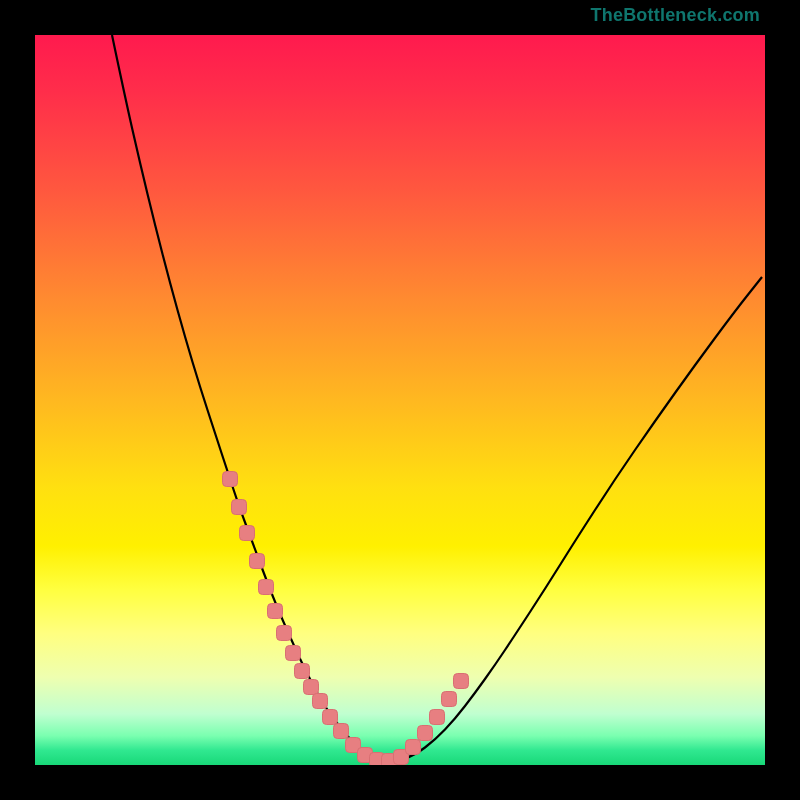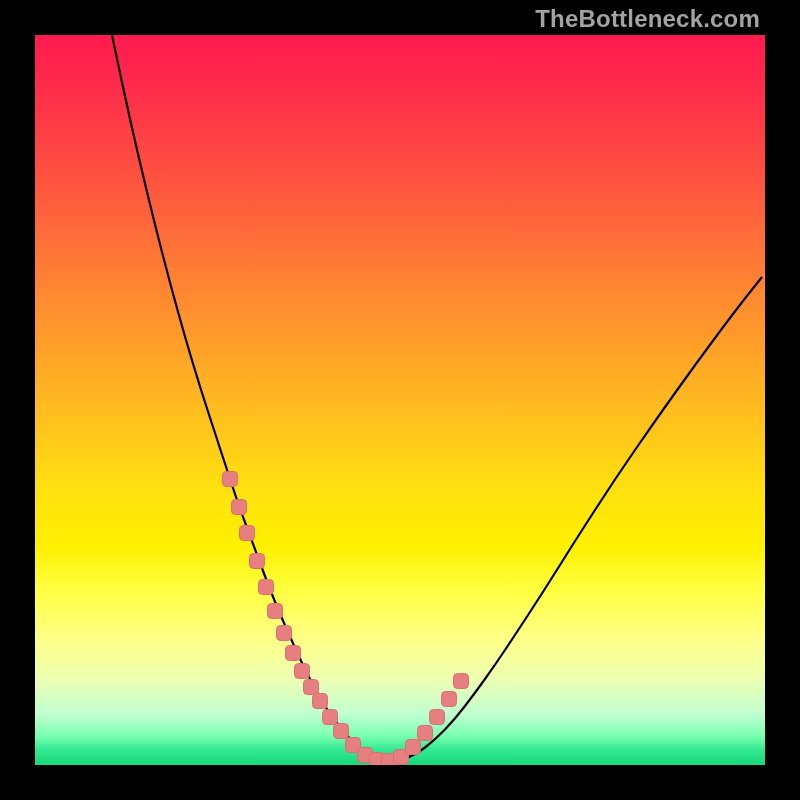--- a/index.html
+++ b/index.html
@@ -31,23 +31,23 @@
       #7affb0 96%,
       #30e890 98%,
       #18d878 100%
     );
   }
   .watermark {
     position: absolute;
     top: 5px;
     right: 40px;
     font-family: Arial, Helvetica, sans-serif;
-    font-size: 24px;
+    font-size: 18px;
     font-weight: bold;
-    color: #a3a3a3;
+    color: #0f766e;
     letter-spacing: 0.2px;
   }
   svg.overlay {
     position: absolute;
     left: 0;
     top: 0;
     width: 730px;
     height: 730px;
   }
 </style>

